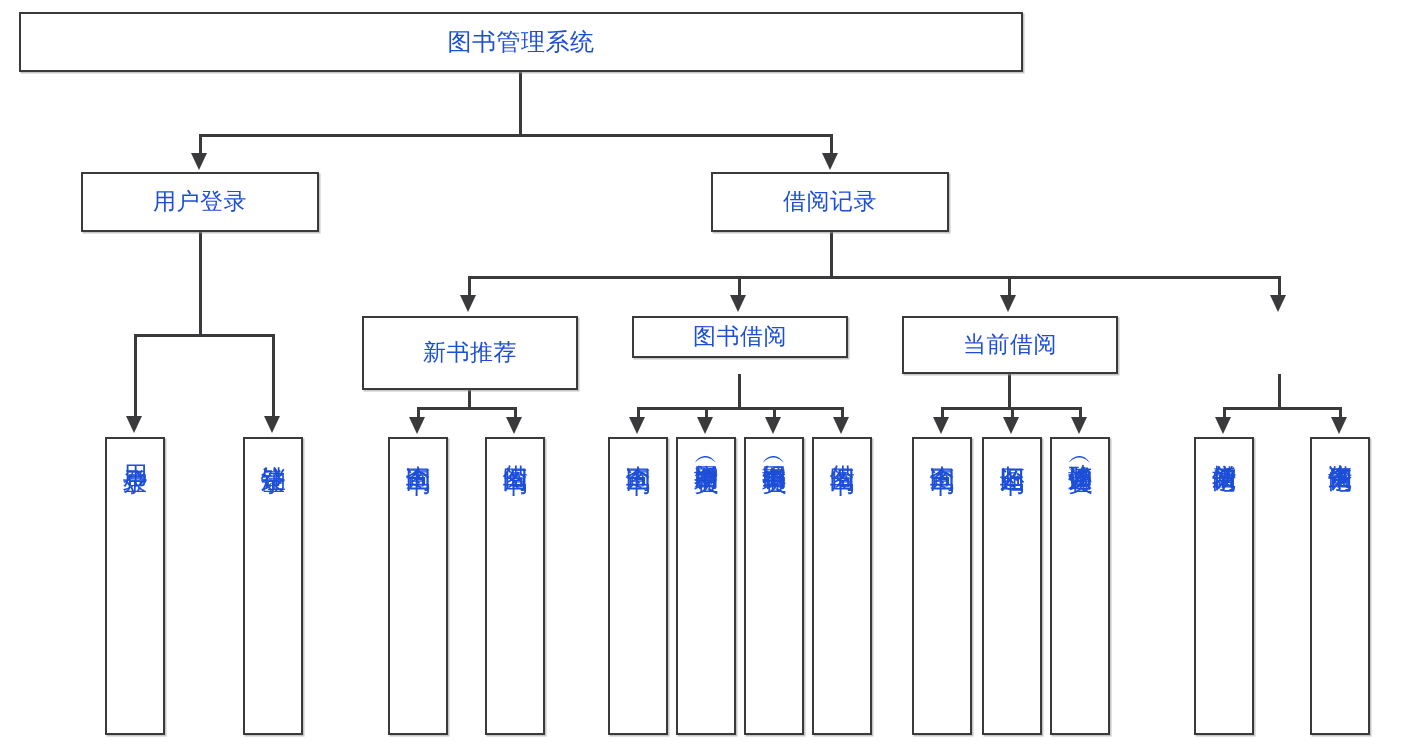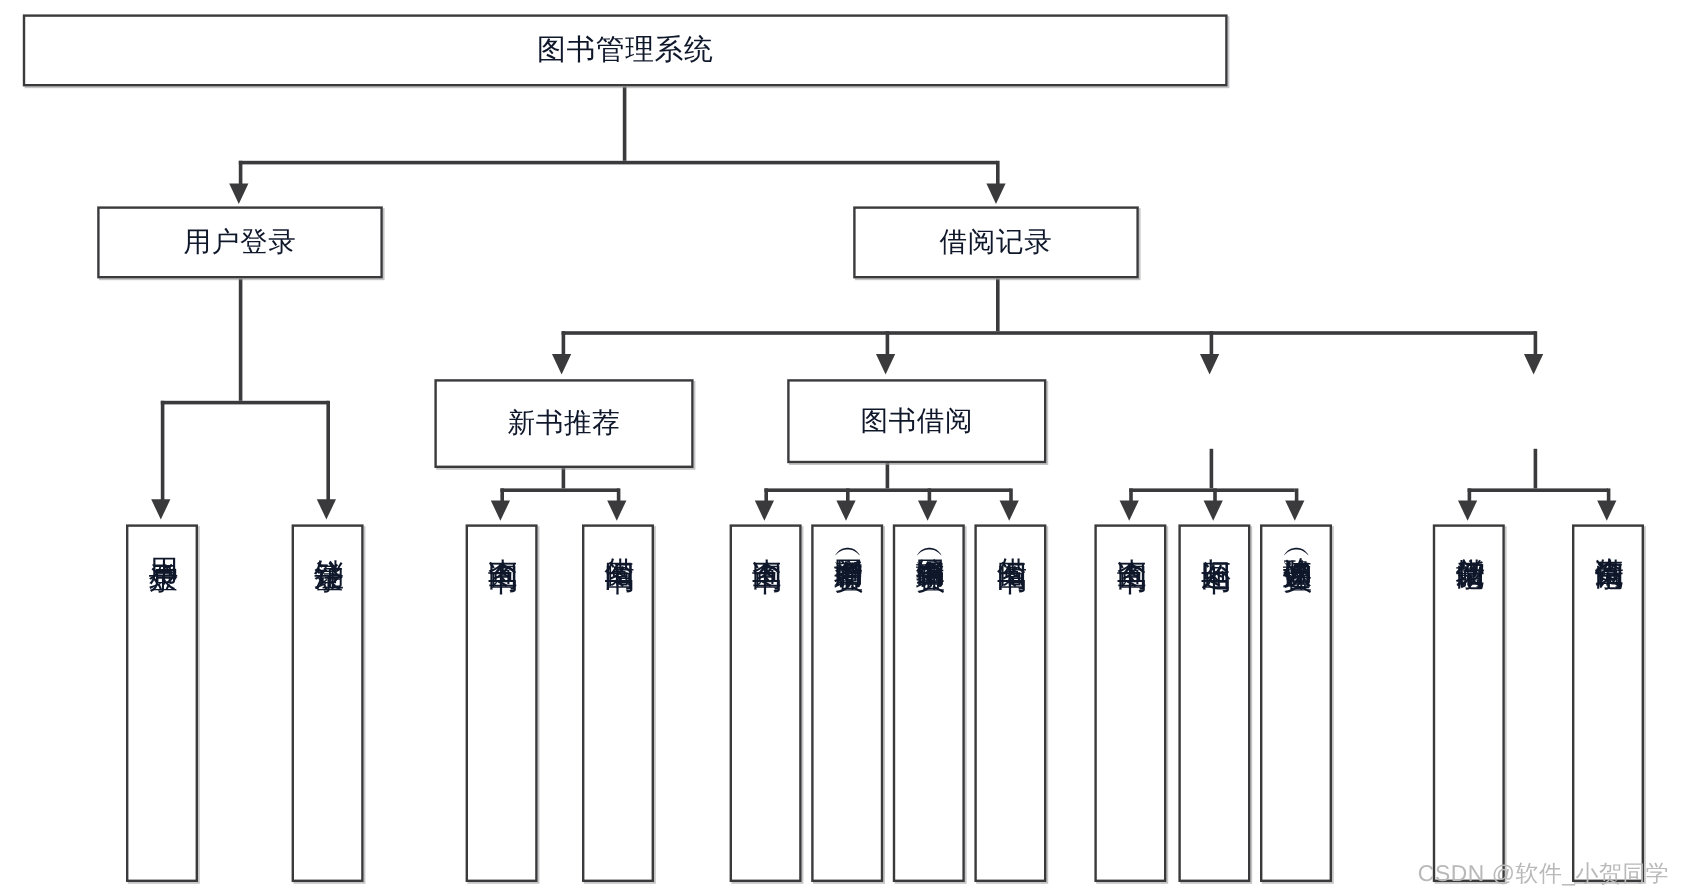--- a/index.html
+++ b/index.html
@@ -21,21 +21,21 @@
   
   .node {
     position: absolute;
     box-sizing: border-box;
     background: #ffffff;
     border: 2.5px solid #3a3a3c;
     box-shadow: 1.5px 1.5px 0 rgba(150,150,150,0.55);
     display: flex;
     align-items: center;
     justify-content: center;
-    color: #0f172a;
+    color: #1d4ed8;
     z-index: 3;
   }
   .node .label {
     display: block;
     text-align: center;
     line-height: 1.18;
     letter-spacing: 0.5px;
     white-space: nowrap;
   }
   
@@ -164,22 +164,25 @@
   <div class="node horiz" style="left:81px; top:172px; width:238px; height:60px;">
     <span class="label">用户登录</span>
   </div>
   <div class="node horiz" style="left:711px; top:172px; width:238px; height:60px;">
     <span class="label">借阅记录</span>
   </div>
 
   <div class="node horiz" style="left:362px; top:316px; width:216px; height:74px;">
     <span class="label">新书推荐</span>
   </div>
-  <div class="node horiz" style="left:656px; top:316px; width:216px; height:70px;">
+  <div class="node horiz" style="left:632px; top:316px; width:216px; height:42px;">
     <span class="label">图书借阅</span>
+  </div>
+  <div class="node horiz" style="left:902px; top:316px; width:216px; height:58px;">
+    <span class="label">当前借阅</span>
   </div>
 
   <div class="node vert" style="left:105px; top:437px; width:60px; height:298px;">
     <span class="label">用户登录</span>
   </div>
   <div class="node vert" style="left:243px; top:437px; width:60px; height:298px;">
     <span class="label">注销登录</span>
   </div>
   <div class="node vert" style="left:388px; top:437px; width:60px; height:298px;">
     <span class="label">查询图书</span>
@@ -208,15 +211,14 @@
   <div class="node vert tall-text" style="left:1050px; top:437px; width:60px; height:298px;">
     <span class="label">确认归还（管理员）</span>
   </div>
   <div class="node vert tall-text" style="left:1194px; top:437px; width:60px; height:298px;">
     <span class="label">新增借阅记录</span>
   </div>
   <div class="node vert tall-text" style="left:1310px; top:437px; width:60px; height:298px;">
     <span class="label">查询借阅记录</span>
   </div>
 
-  <div id="watermark">CSDN @软件_小贺同学</div>
 
 </div>
 
 </body></html>

